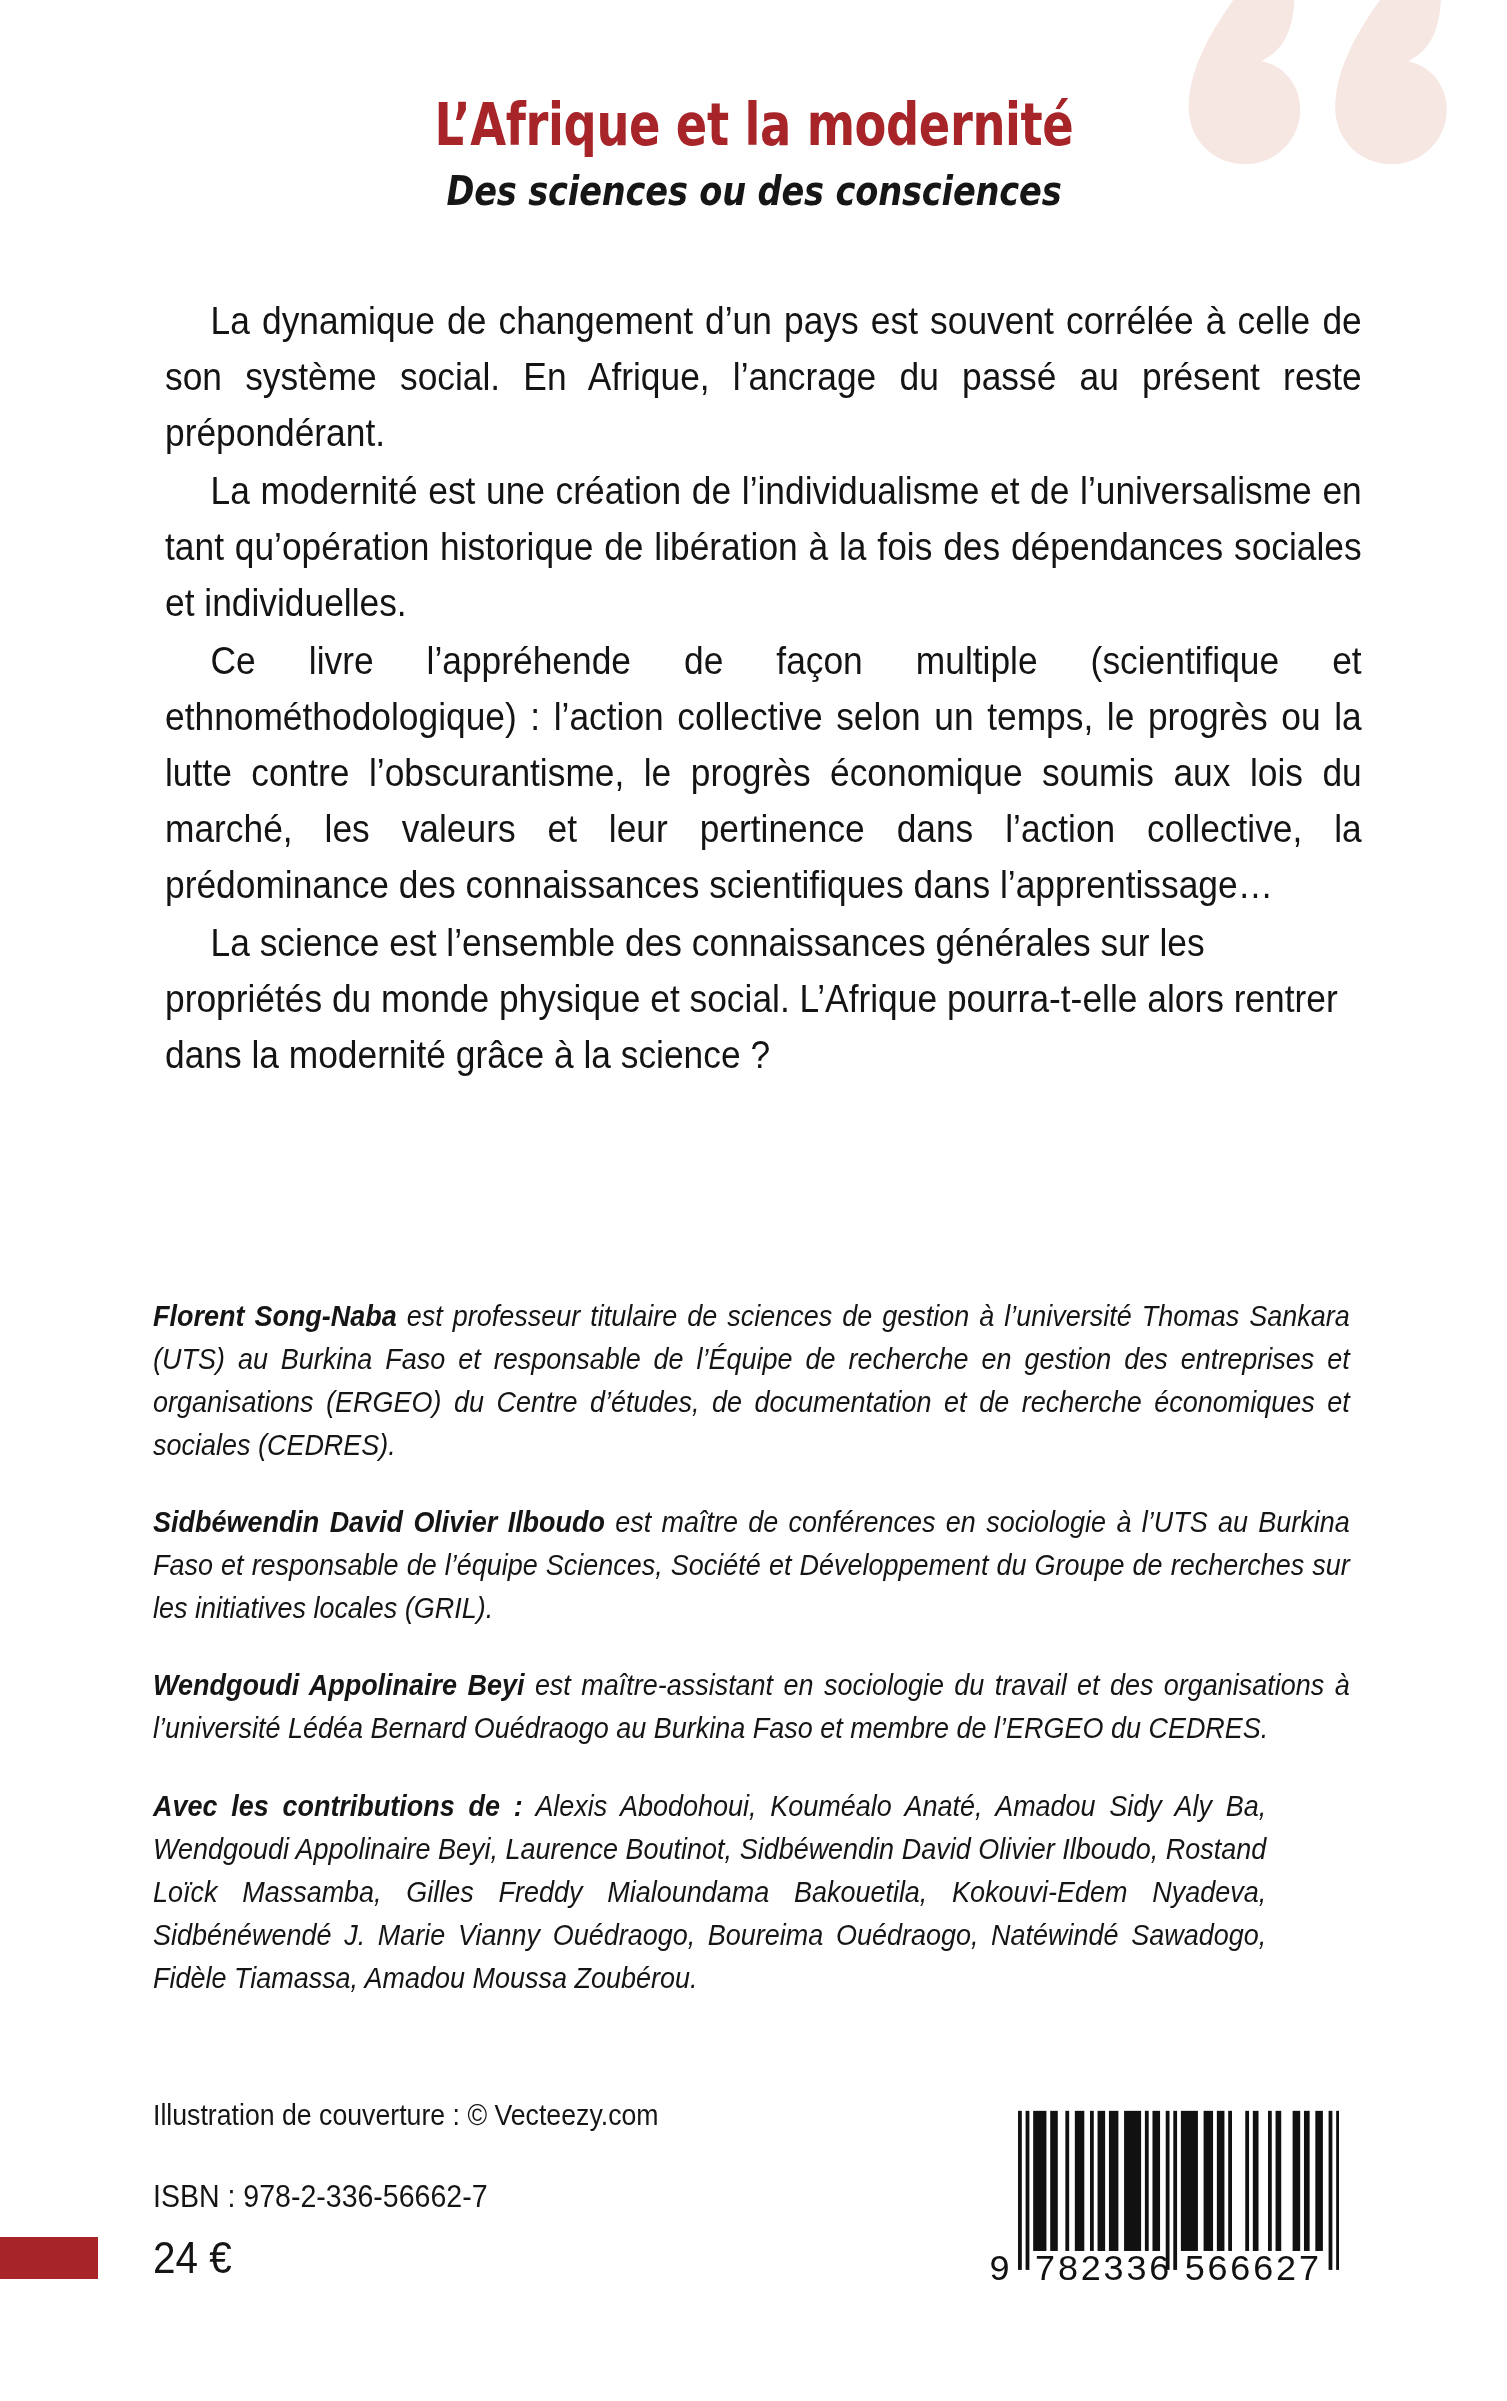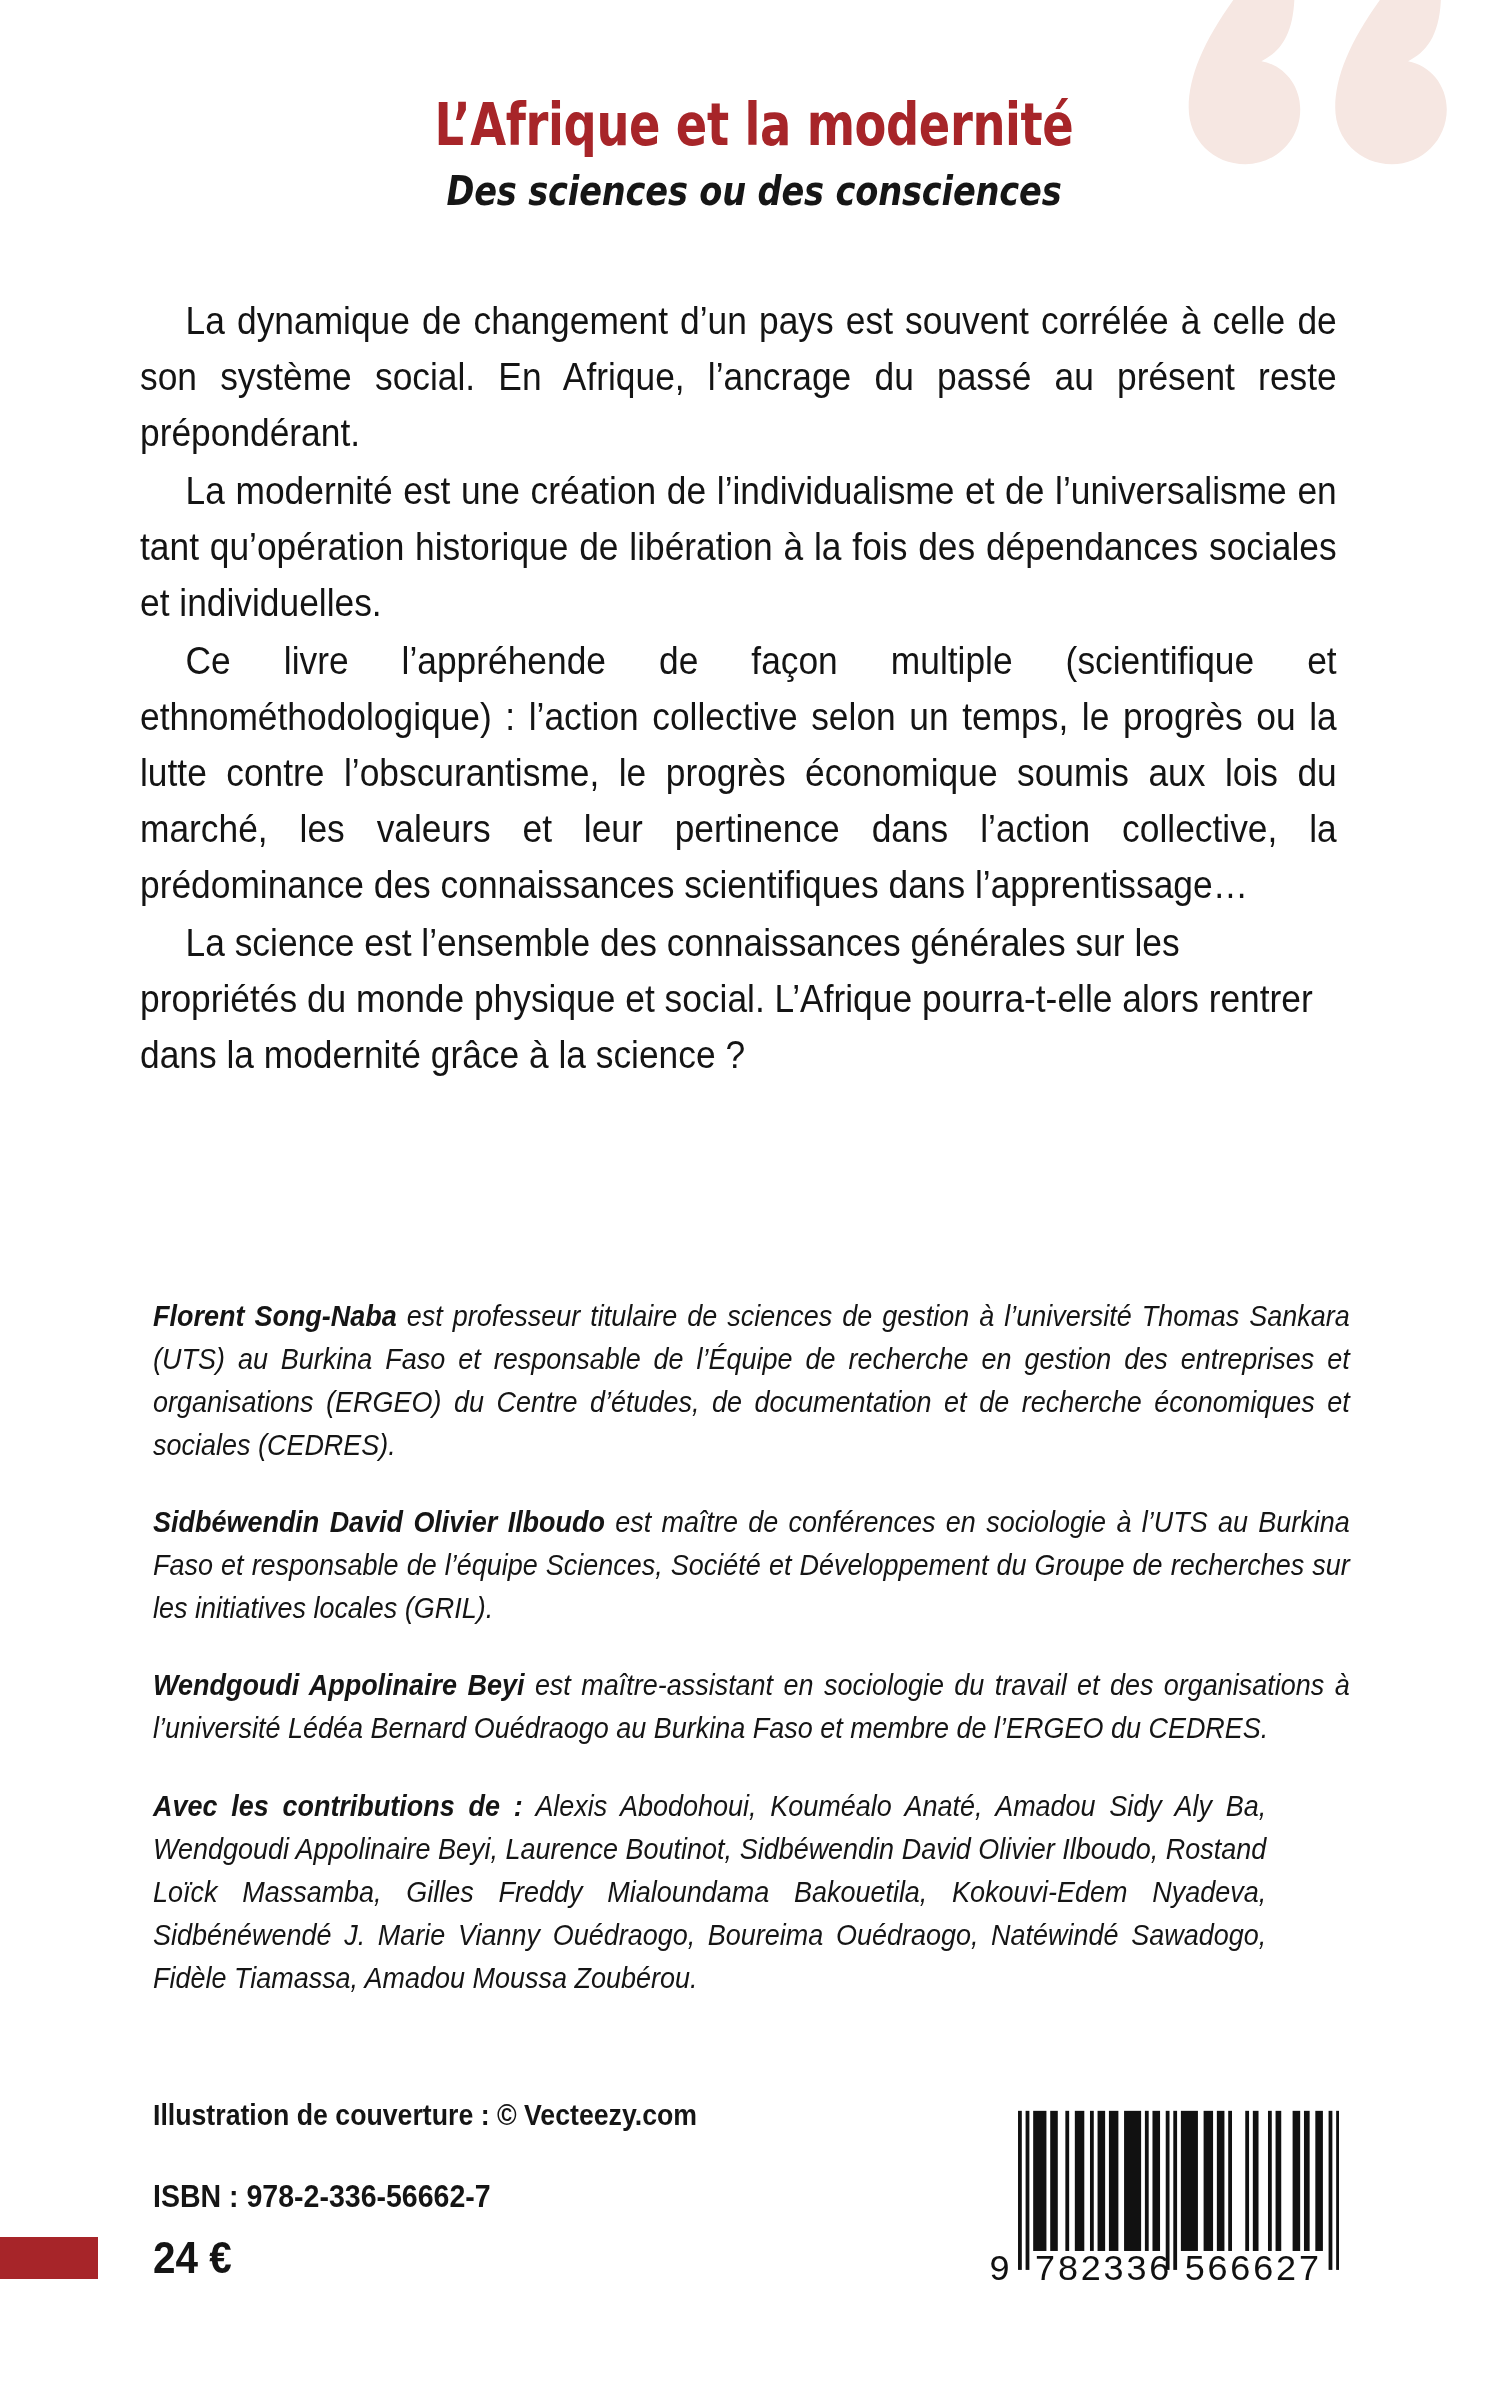--- a/index.html
+++ b/index.html
@@ -68,21 +68,21 @@
     letter-spacing: -0.2px;
     transform: scaleX(0.82);
     transform-origin: center center;
     white-space: nowrap;
   }
 
   
   .blurb {
     position: absolute;
     top: 293px;
-    left: 140px;
+    left: 165px;
     width: 1197px;
   }
   .blurb p {
     margin: 0 0 1.9px 0;
     font-family: "Liberation Sans", sans-serif;
     font-size: 38px;
     line-height: 56px;
     color: #141414;
     text-align: justify;
     text-indent: 49px;
@@ -135,21 +135,20 @@
     transform-origin: left center;
   }
   .contribs .who { font-weight: bold; font-style: italic; }
 
   
   .footer {
     position: absolute;
     left: 153px;
     top: 2096px;
     width: 738px;
-    font-weight: bold;
   }
   .footer .credit {
     font-family: "Liberation Sans", sans-serif;
     font-size: 29px;
     color: #151515;
     line-height: 38px;
     transform: scaleX(0.92);
     transform-origin: left center;
     white-space: nowrap;
   }

